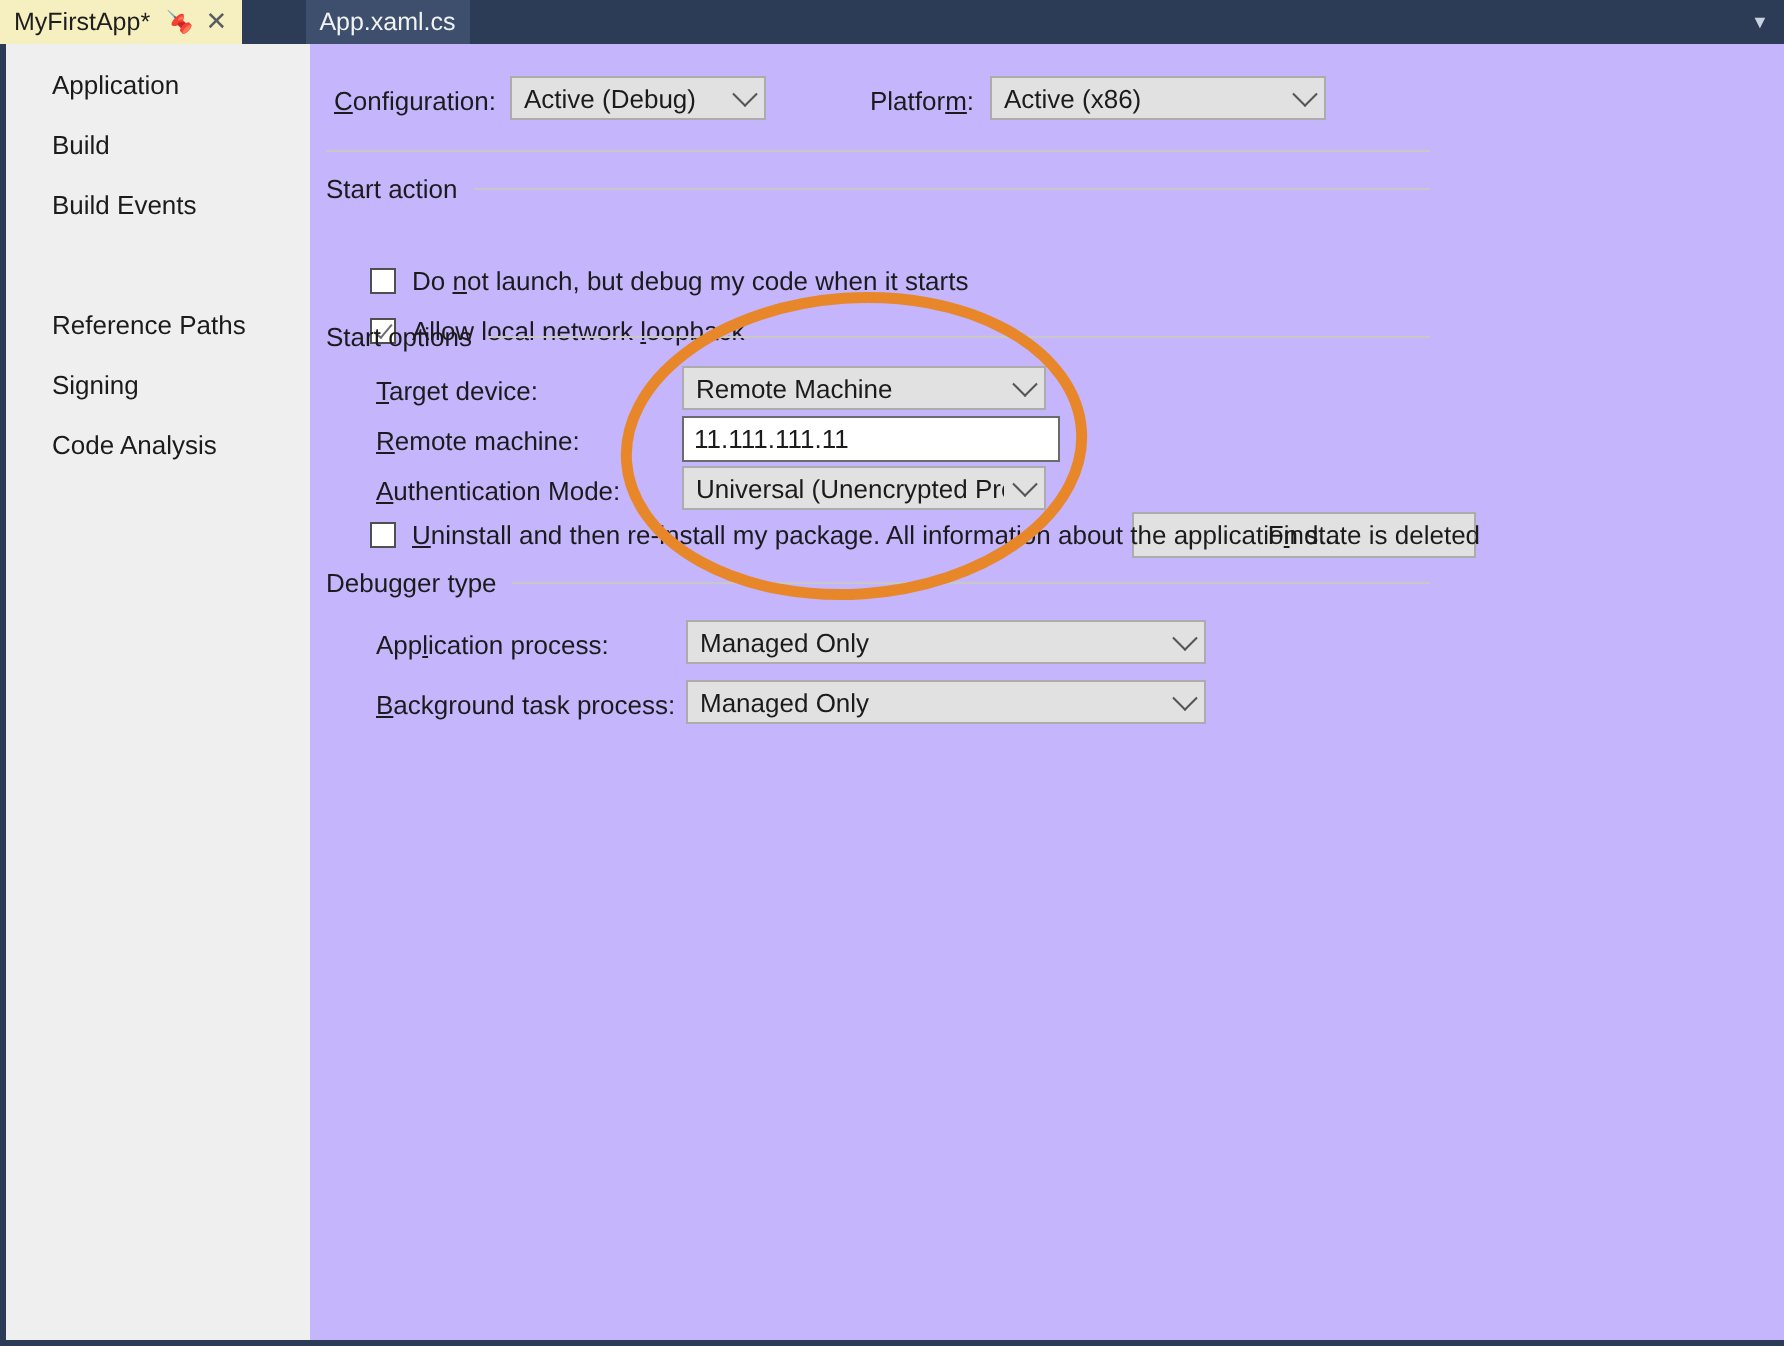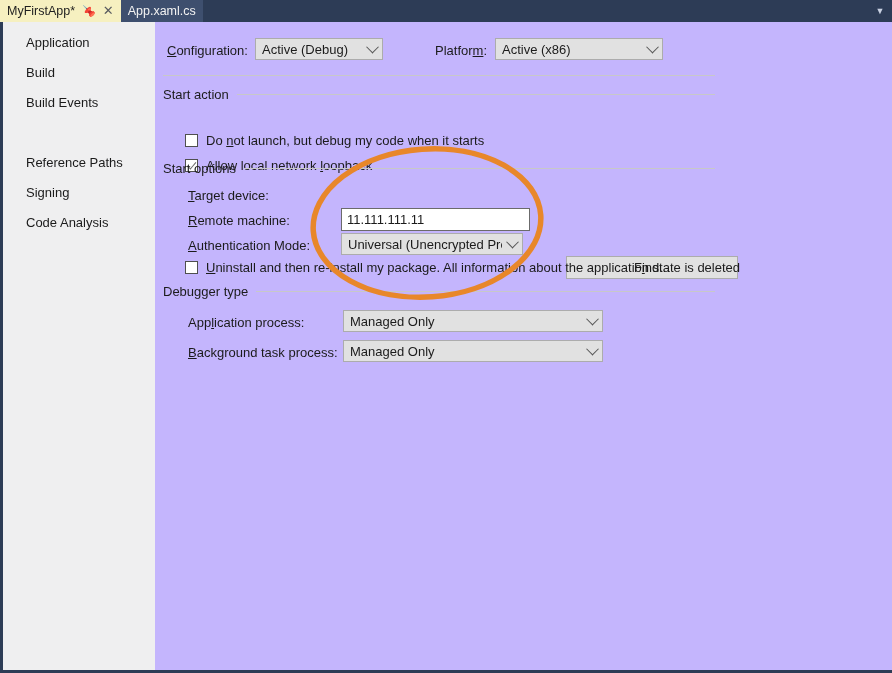--- a/index.html
+++ b/index.html
@@ -37,20 +37,21 @@
     box-sizing: border-box;
     white-space: nowrap;
   }
   .tab-active {
     background: #f6f0c0;
     color: #1e1e1e;
   }
   .tab-inactive {
     background: #3e4f6e;
     color: #f2f2f2;
+    margin-left: 32px;
   }
   .tab-title { line-height: 22px; }
   .tab-icon {
     display: inline-block;
     margin-left: 7px;
     color: #44464a;
     font-size: 12px;
     line-height: 22px;
   }
   .pin-icon { transform: rotate(90deg); font-size: 11px; }
@@ -324,20 +325,24 @@
         <span class="cbox checked"></span>
         <span>Allow local network <span class="ul">l</span>oopback</span>
       </div>
 
       <div class="group" style="left:8px; top:139px; width:552px;text-align:center;">
         <span>Start options</span>
         <span class="gline"></span>
       </div>
 
       <span class="lbl" style="left:33px; top:166px;"><span class="ul">T</span>arget device:</span>
+      <div class="combo" style="left:186px; top:161px; width:182px;">
+        <span class="val">Remote Machine</span>
+        <span class="chev"><span class="chevglyph"></span></span>
+      </div>
 
       <span class="lbl" style="left:33px; top:191px;"><span class="ul">R</span>emote machine:</span>
       <div class="textbox" style="left:186px; top:186px; width:189px;">
         <span>11.111.111.11</span>
       </div>
       <div class="btn" style="left:411px; top:186px; width:172px;margin-top:48px;">
         <span>F<span class="ul">i</span>nd...</span>
       </div>
 
       <span class="lbl" style="left:33px; top:216px;"><span class="ul">A</span>uthentication Mode:</span>

